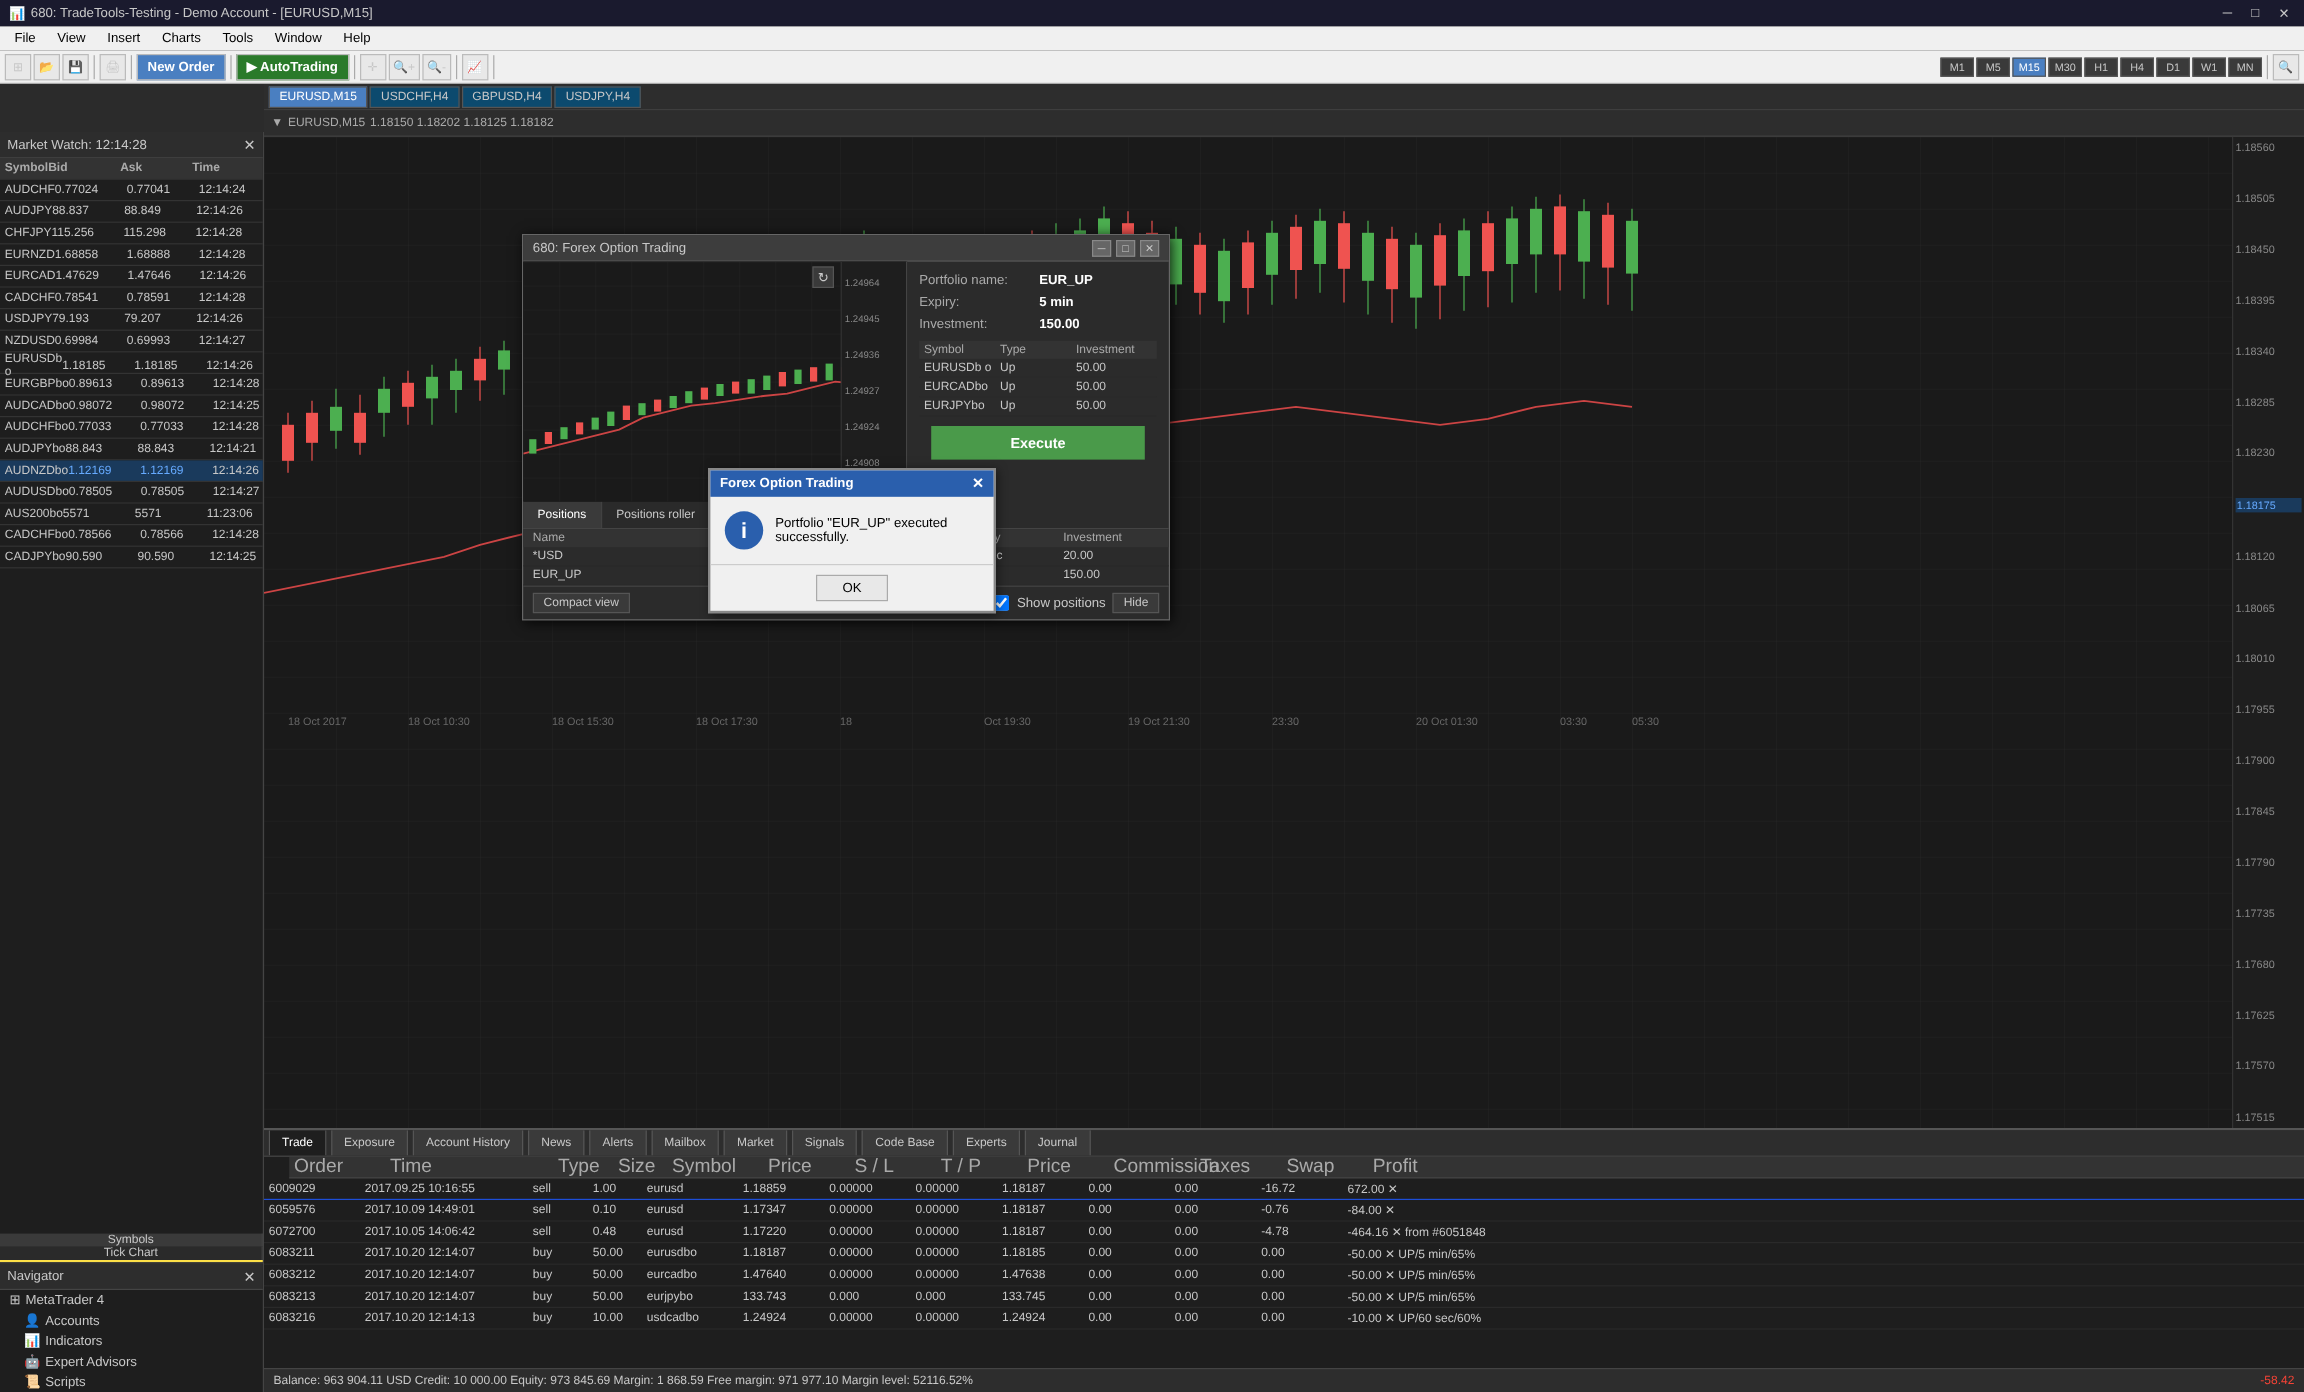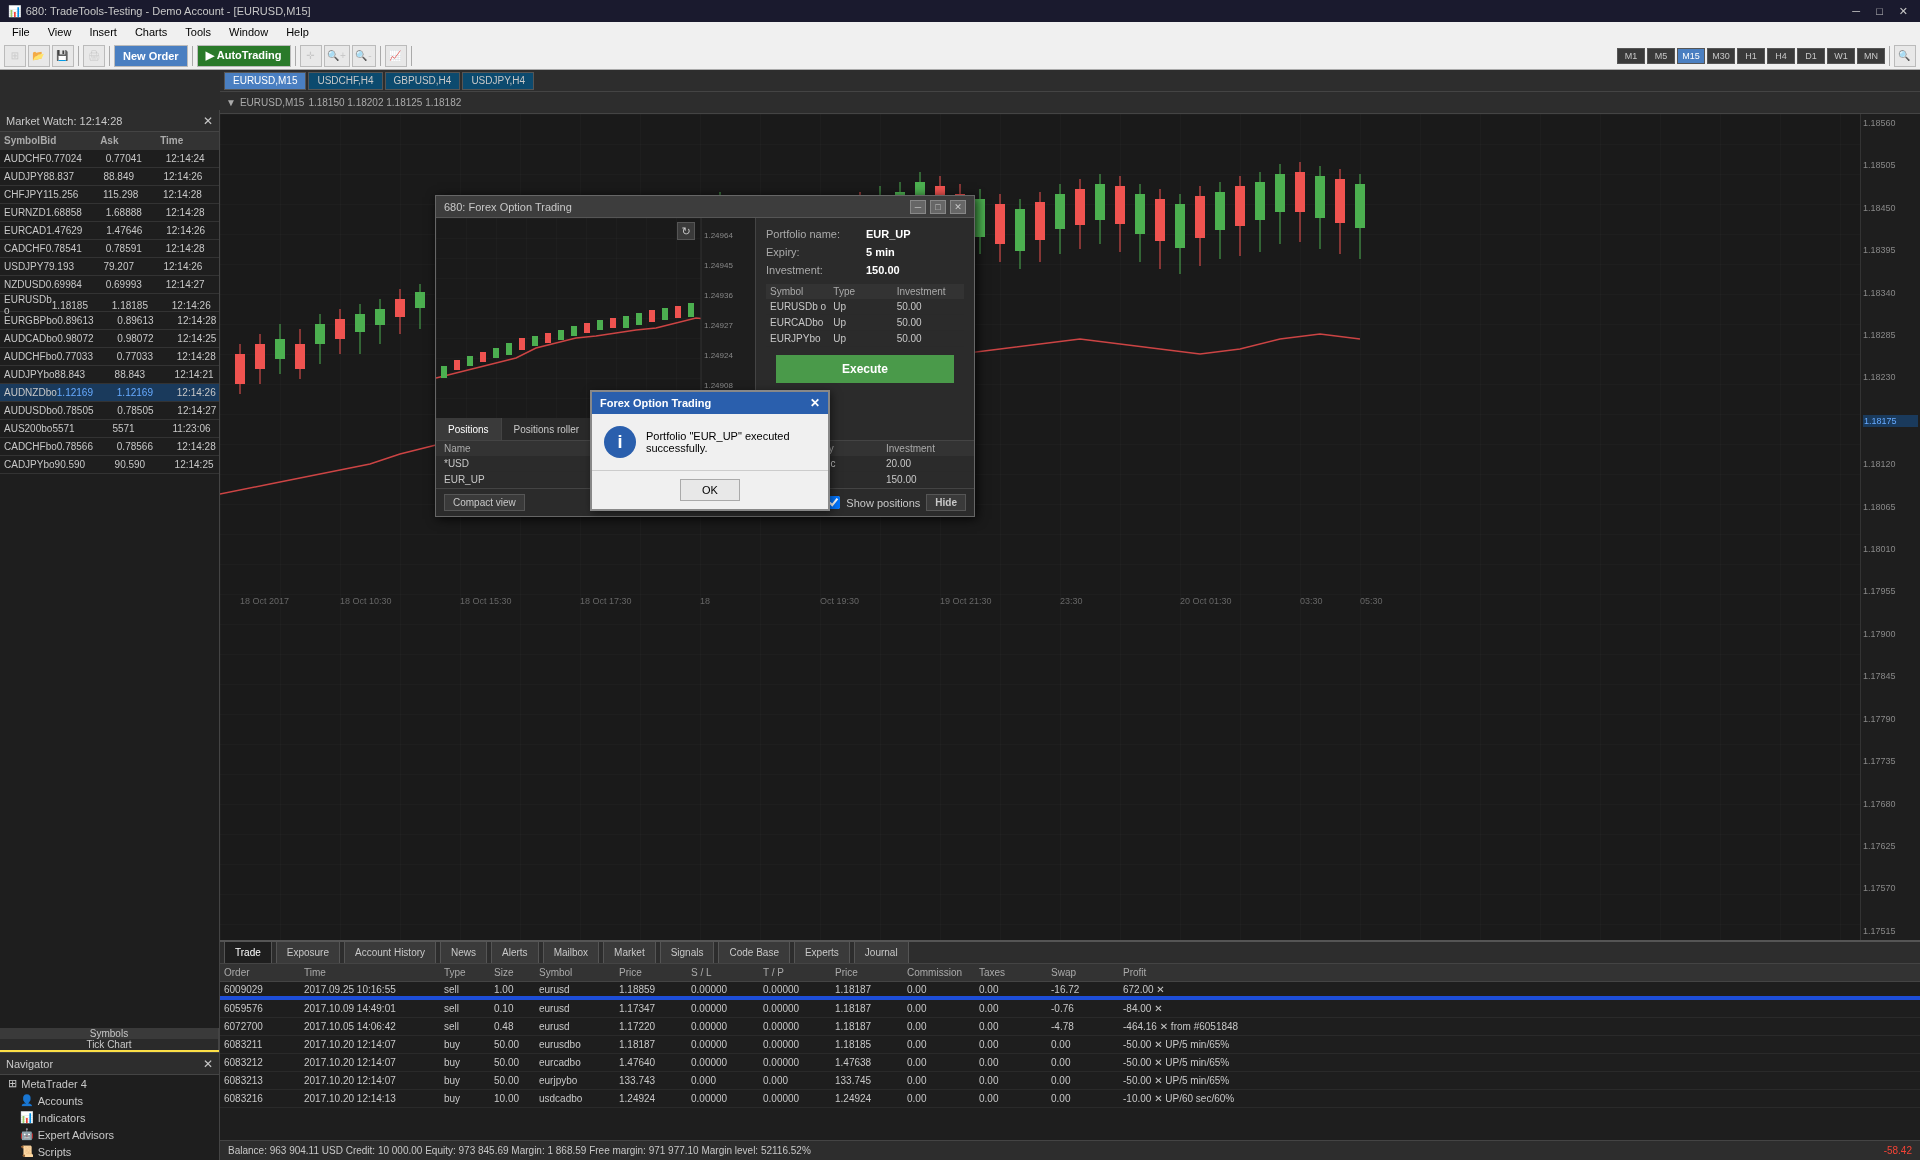--- a/index.html
+++ b/index.html
@@ -567,37 +567,37 @@
         <div class="bottom-tab">Mailbox</div>
         <div class="bottom-tab">Market</div>
         <div class="bottom-tab">Signals</div>
         <div class="bottom-tab">Code Base</div>
         <div class="bottom-tab">Experts</div>
         <div class="bottom-tab">Journal</div>
       </div>
 
       <div style="flex:1; overflow-y:auto;">
 
-        <div style="display:grid; grid-template-columns:80px 140px 50px 45px 80px 72px 72px 72px 72px 72px 72px 72px 1fr; height:18px; background:#333; align-items:center; padding:0 4px; font-size:10px; color:#aaa; border-bottom:1px solid #444; white-space:nowrap;">
+        <div style="display:grid; grid-template-columns:80px 140px 50px 45px 80px 72px 72px 72px 72px 72px 72px 72px 1fr; height:18px; background:#333; align-items:center; padding:0 4px; font-size:16px; color:#aaa; border-bottom:1px solid #444; white-space:nowrap;margin-left:21px;">
           <span>Order</span>
           <span>Time</span>
           <span>Type</span>
           <span>Size</span>
           <span>Symbol</span>
           <span>Price</span>
           <span>S / L</span>
           <span>T / P</span>
           <span>Price</span>
           <span>Commission</span>
           <span>Taxes</span>
           <span>Swap</span>
           <span>Profit</span>
         </div>
 
-        <div style="display:grid; grid-template-columns:80px 140px 50px 45px 80px 72px 72px 72px 72px 72px 72px 72px 1fr; height:18px; align-items:center; padding:0 4px; font-size:10px; border-bottom:4px solid #1d4ed8;">
+        <div style="display:grid; grid-template-columns:80px 140px 50px 45px 80px 72px 72px 72px 72px 72px 72px 72px 1fr; height:18px; align-items:center; padding:0 4px; font-size:10px; border-bottom:1px solid #1d4ed8;">
           <span>6009029</span>
           <span>2017.09.25 10:16:55</span>
           <span>sell</span>
           <span>1.00</span>
           <span>eurusd</span>
           <span>1.18859</span>
           <span>0.00000</span>
           <span>0.00000</span>
           <span>1.18187</span>
           <span>0.00</span>
@@ -829,21 +829,21 @@
     </div>
   </div>
 
   <div id="forex-footer">
     <div style="display:flex; align-items:center; gap:4px;">
       <button style="padding:2px 8px; background:#3a3a3a; border:1px solid #555; color:#c8c8c8; cursor:pointer; font-size:10px;">Compact view</button>
     </div>
     <div style="display:flex; align-items:center; gap:6px;">
       <input type="checkbox" checked="" style="">
       <span>Show positions</span>
-      <button style="padding:2px 8px; background:#3a3a3a; border:1px solid #555; color:#c8c8c8; cursor:pointer; font-size:10px;font-weight:bold;">Hide</button>
+      <button style="padding:2px 8px; background:#3a3a3a; border:1px solid #555; color:#c8c8c8; cursor:pointer; font-size:10px;">Hide</button>
     </div>
   </div>
 </div>
 
 <div id="confirm-dialog">
   <div id="confirm-title">
     <span>Forex Option Trading</span>
     <span class="close-x" style="color:white;">✕</span>
   </div>
   <div id="confirm-body">

